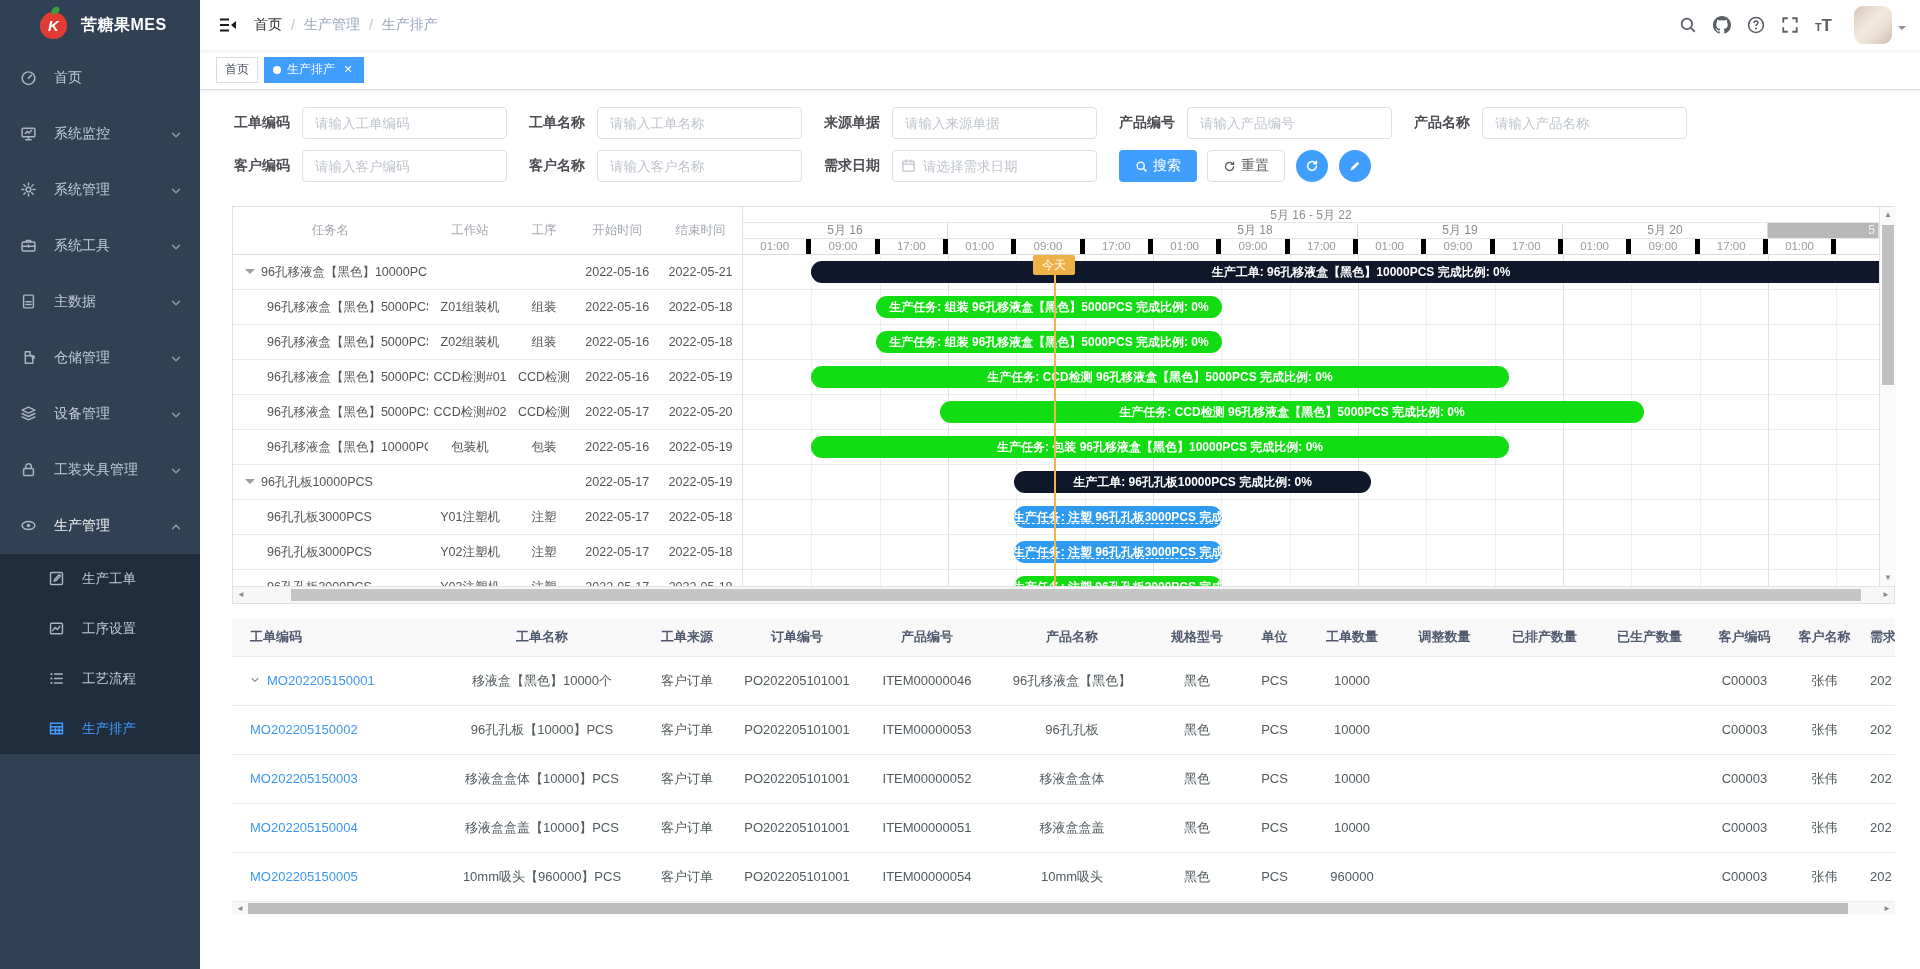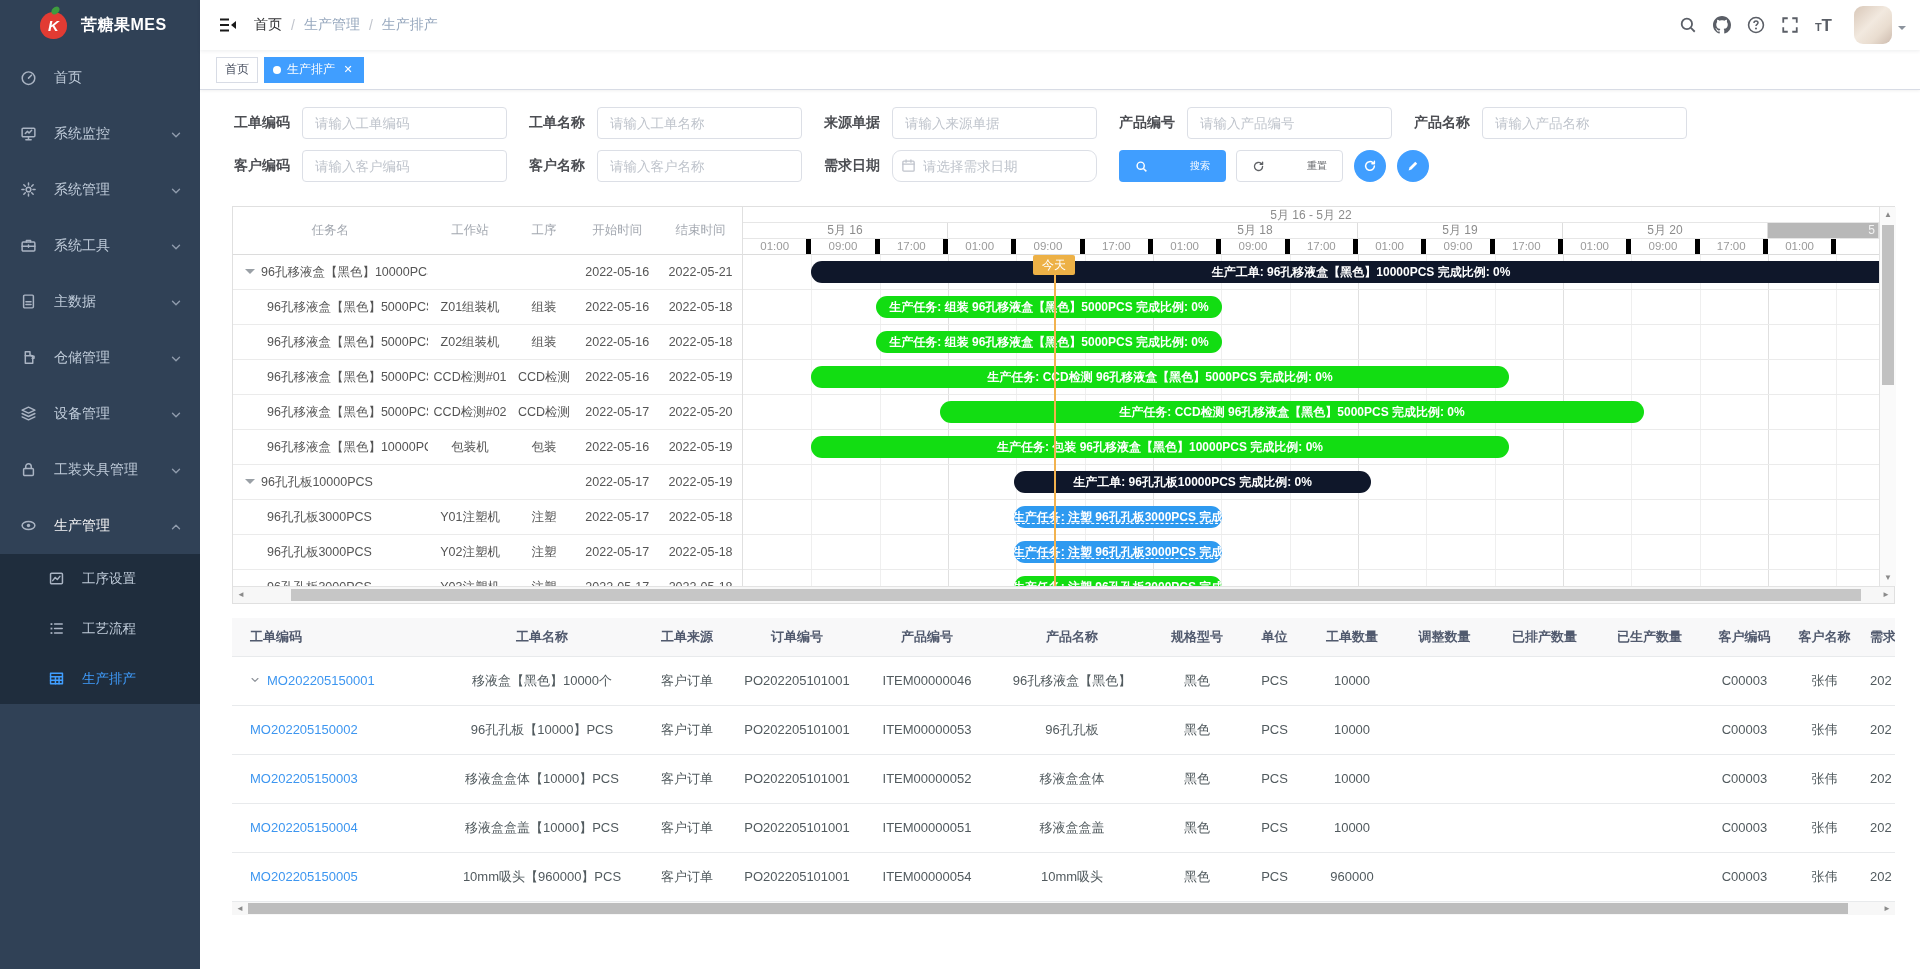--- a/index.html
+++ b/index.html
@@ -62,26 +62,26 @@
   
   .filters { padding:17px 0 0 28px; background:#fff; }
   .f-row { display:flex; align-items:center; margin-bottom:11px; }
   .f-group { display:flex; align-items:center; margin-right:16px; }
   .f-label { width:62px; text-align:right; font-weight:700; color:#4c4e53; margin-right:12px;
     white-space:nowrap; font-size:14px; }
   .f-input { width:205px; height:32px; border:1px solid #dcdfe6; border-radius:4px;
     padding:0 12px; font-size:13.5px; color:#606266; outline:none; background:#fff;
     font-family:"Liberation Sans","DejaVu Sans",sans-serif; }
   .f-input::placeholder { color:#bfc4cc; }
-  .f-input.with-ic { padding-left:30px;border-radius:9px; }
+  .f-input.with-ic { padding-left:30px; }
   .date-wrap { position:relative; }
   .date-ic { position:absolute; left:9px; top:8px; width:15px; height:15px; color:#c0c4cc; }
-  .btn { height:32px; border-radius:4px; font-size:10px; display:inline-flex; align-items:center;
+  .btn { height:32px; border-radius:4px; font-size:14px; display:inline-flex; align-items:center;
     justify-content:center; cursor:pointer; border:1px solid transparent; padding:0 15px;
-    font-family:inherit;gap:37px; }
+    font-family:inherit; }
   .btn svg { width:13px; height:13px; margin-right:5px; }
   .btn-primary { background:#409eff; color:#fff; margin-left:6px; }
   .btn-plain { background:#fff; color:#606266; border-color:#dcdfe6; margin-left:10px; }
   .btn-circle { width:32px; height:32px; border-radius:50%; background:#409eff; color:#fff;
     padding:0; margin-left:11px; }
   .btn-circle svg { margin:0; width:14px; height:14px; }
 
   
   .gantt { margin:13px 25px 0 32px; border:1px solid #e0e0e0; background:#fff; }
   .gantt-main { display:flex; }
@@ -258,20 +258,29 @@
               <ellipse cx="8" cy="8" rx="6" ry="3.7" stroke="currentColor" fill="none" stroke-width="1.4" stroke-linecap="round" stroke-linejoin="round"></ellipse>
               <circle cx="8" cy="8" r="1.6" fill="currentColor"></circle>
             </svg>
           </span>
           <span class="mi-label">生产管理</span>
           <span class="mi-arrow"><svg viewBox="0 0 12 12">
               <path d="M2.5 7.7 6 4.2l3.5 3.5" stroke="currentColor" fill="none" stroke-width="1.4" stroke-linecap="round" stroke-linejoin="round"></path>
             </svg></span>
         </div>
         <div class="submenu">
+          <div class="menu-item">
+            <span class="mi-icon">
+              <svg viewBox="0 0 16 16">
+                <rect x="2.4" y="2.4" width="11.2" height="11.2" rx="1" stroke="currentColor" fill="none" stroke-width="1.4" stroke-linecap="round" stroke-linejoin="round"></rect>
+                <path d="M5.8 10.4l.5-1.7 4.2-4.2 1.2 1.2-4.2 4.2z" stroke="currentColor" fill="none" stroke-width="1.4" stroke-linecap="round" stroke-linejoin="round"></path>
+              </svg>
+            </span>
+            <span class="mi-label">生产工单</span>
+          </div>
           <div class="menu-item">
             <span class="mi-icon">
               <svg viewBox="0 0 16 16">
                 <rect x="2.4" y="3" width="11.2" height="10" rx="1" stroke="currentColor" fill="none" stroke-width="1.4" stroke-linecap="round" stroke-linejoin="round"></rect>
                 <path d="M4.4 10l2.4-3 2 2 2.4-3" stroke="currentColor" fill="none" stroke-width="1.4" stroke-linecap="round" stroke-linejoin="round"></path>
               </svg>
             </span>
             <span class="mi-label">工序设置</span>
           </div>
           <div class="menu-item">

